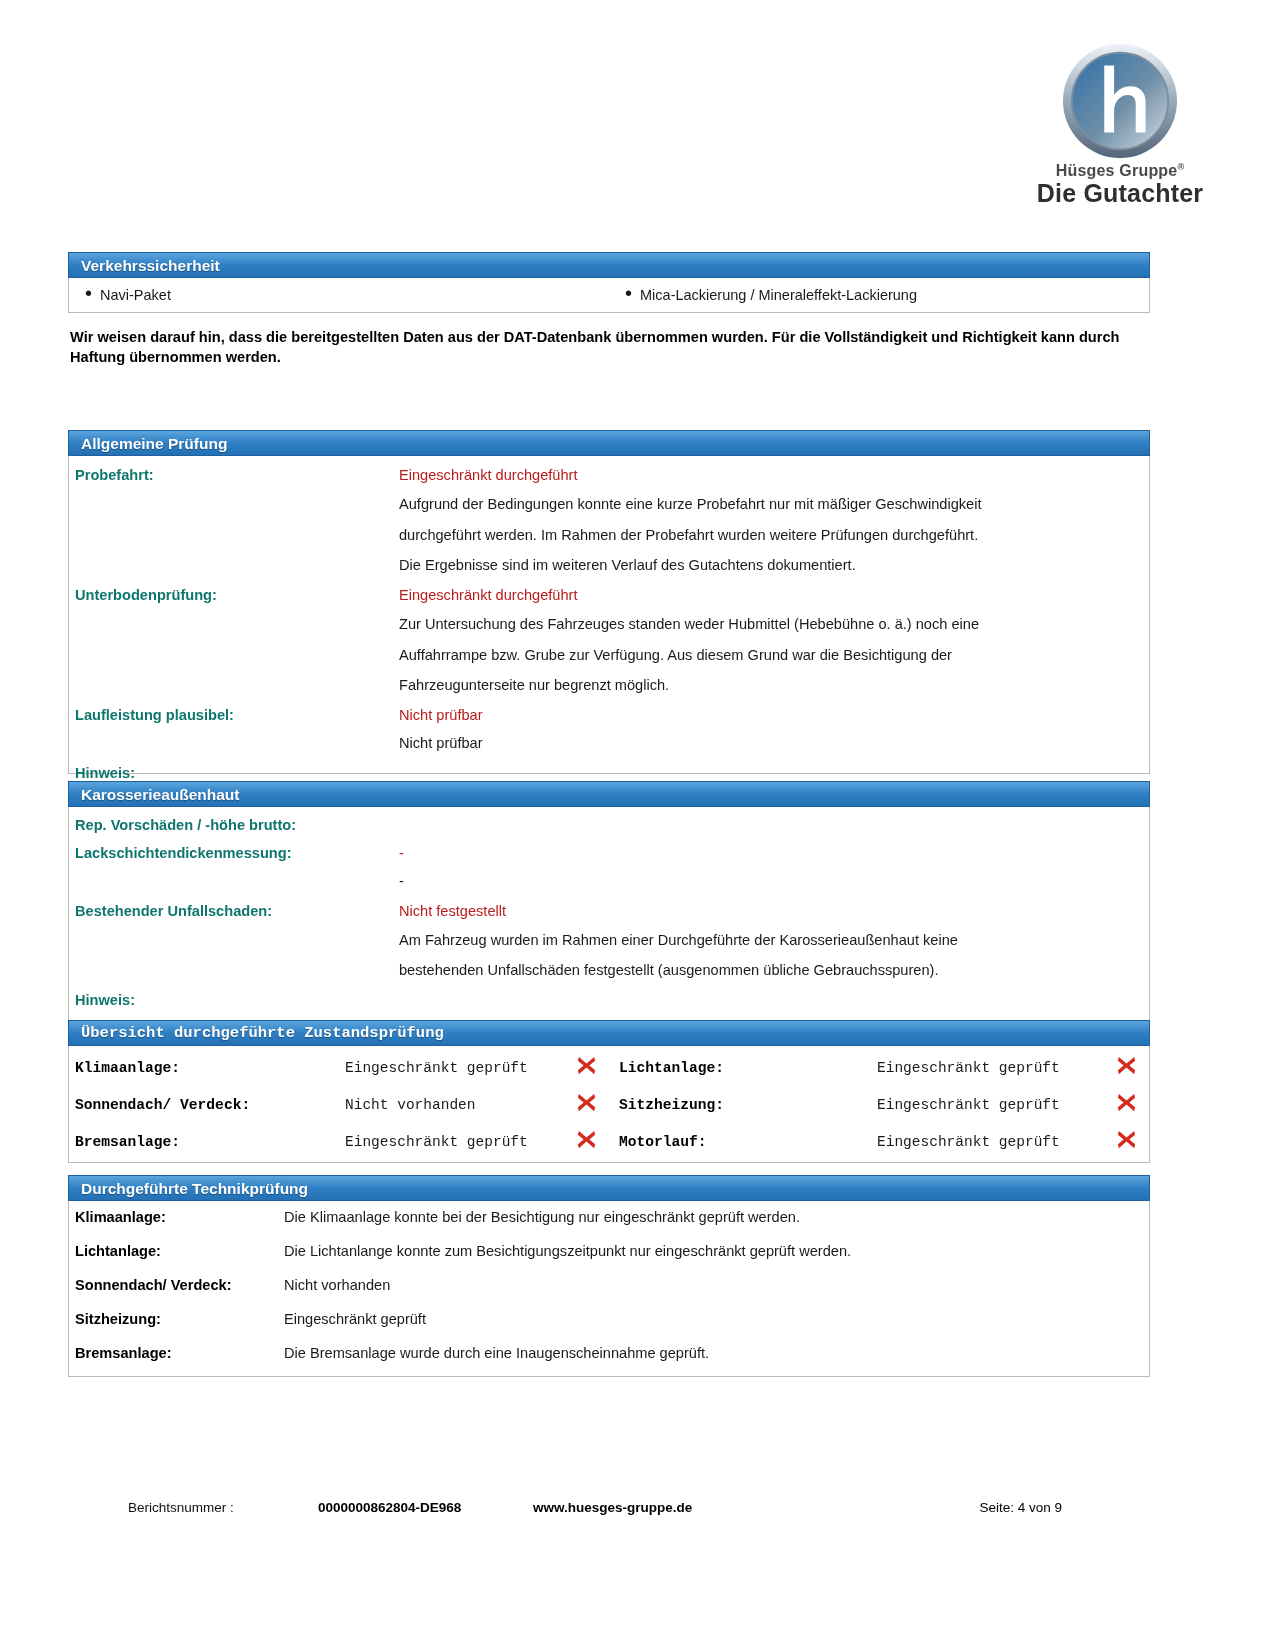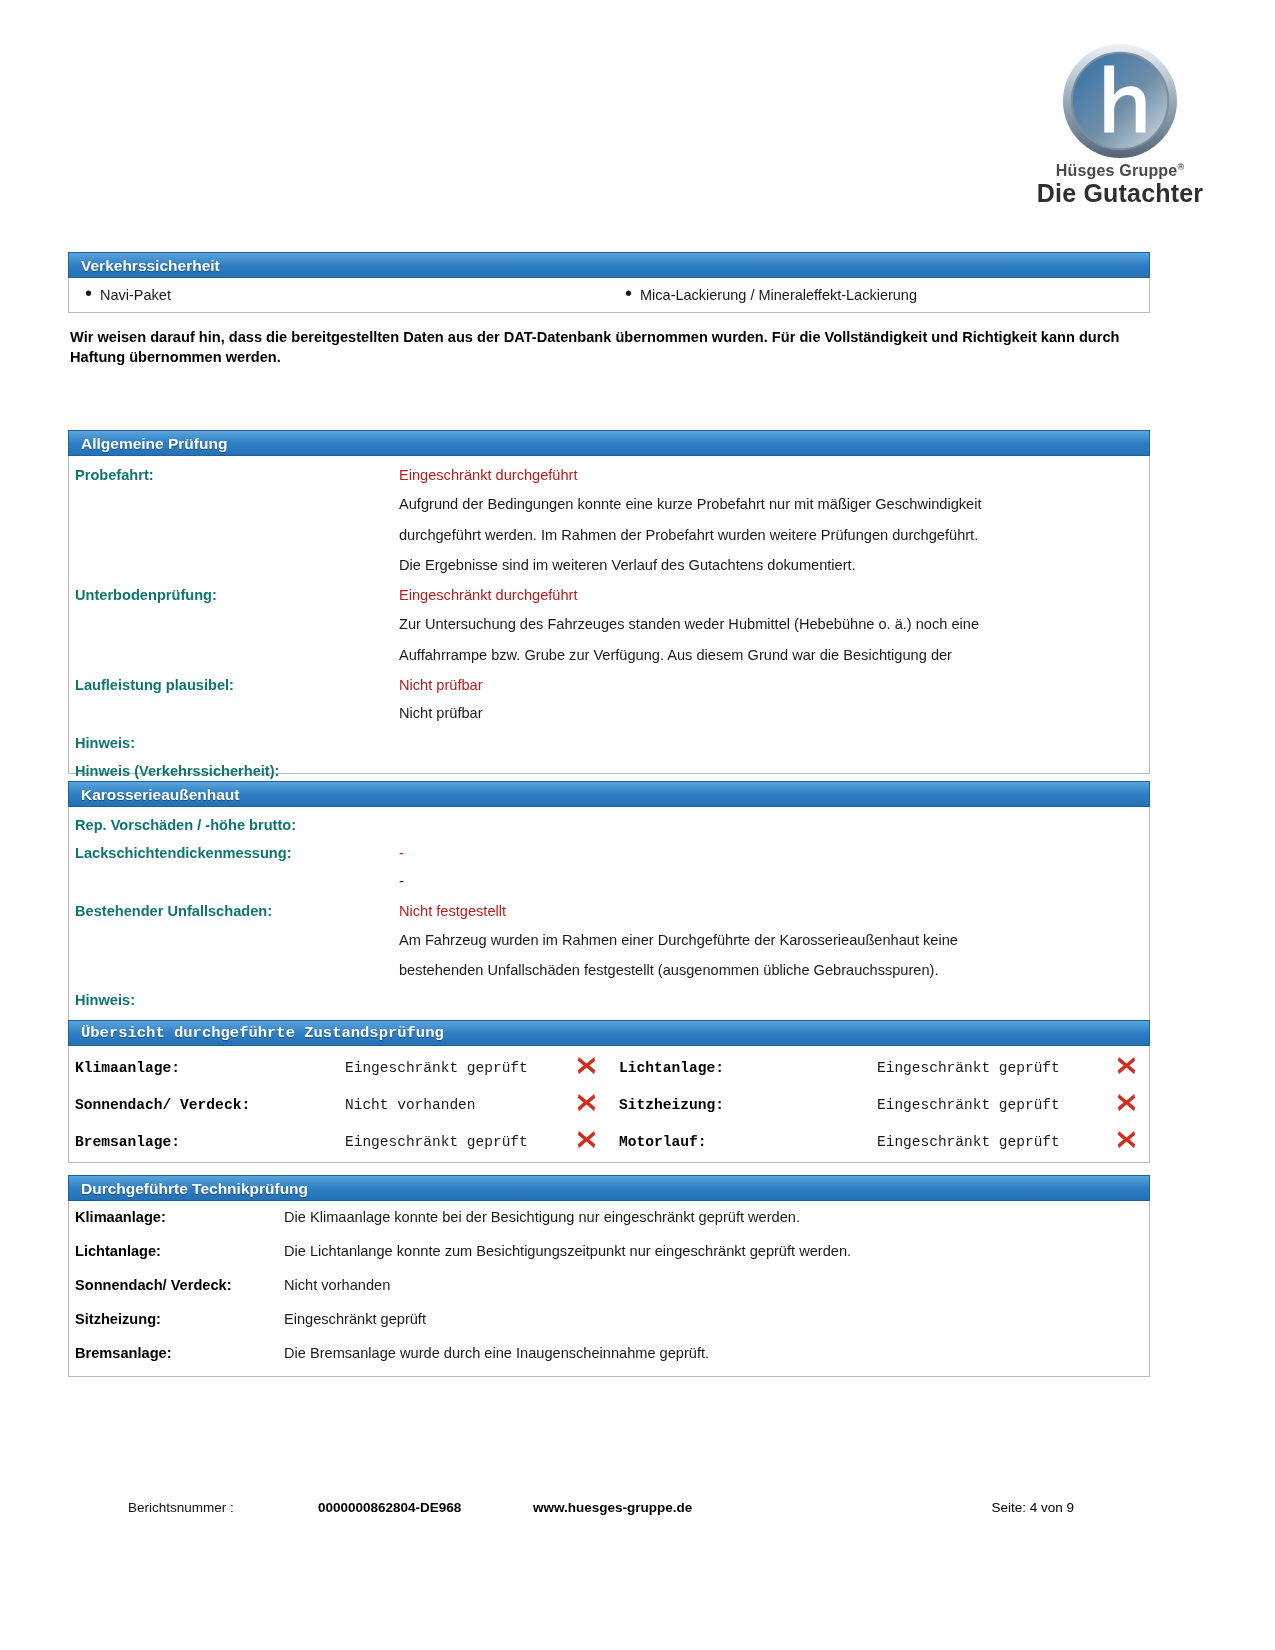--- a/index.html
+++ b/index.html
@@ -186,21 +186,21 @@
     position: absolute;
     left: 68px;
     width: 1082px;
     top: 1490px;
     height: 40px;
     font-size: 13.5px;
   }
   .f-label { position: absolute; left: 60px; top: 10px; color: #111; }
   .f-number { position: absolute; left: 250px; top: 10px; font-weight: bold; }
   .f-url { position: absolute; left: 465px; top: 10px; font-weight: bold; }
-  .f-page { position: absolute; right: 76px; top: 10px; }
+  .f-page { position: absolute; right: 88px; top: 10px; }
 </style>
 </head>
 <body>
 
 <div class="page">
 
   <div class="logo-wrap">
     <svg class="logo-mark" viewBox="0 0 120 120">
       <defs>
         <linearGradient id="ring" x1="0" y1="0" x2="0" y2="1">
@@ -274,20 +274,24 @@
         <div class="kv-value bold">Eingeschränkt durchgeführt</div>
       </div>
       <div class="kv-row line-t" style="height:31px;">
         <div class="kv-label"></div>
         <div class="kv-value">Zur Untersuchung des Fahrzeuges standen weder Hubmittel (Hebebühne o. ä.) noch eine</div>
       </div>
       <div class="kv-row line-t" style="height:31px;">
         <div class="kv-label"></div>
         <div class="kv-value">Auffahrrampe bzw. Grube zur Verfügung. Aus diesem Grund war die Besichtigung der</div>
       </div>
+      <div class="kv-row line-t" style="height:30px;">
+        <div class="kv-label"></div>
+        <div class="kv-value">Fahrzeugunterseite nur begrenzt möglich.</div>
+      </div>
 
       <div class="kv-row line-h">
         <div class="kv-label">Laufleistung plausibel:</div>
         <div class="kv-value bold">Nicht prüfbar</div>
       </div>
       <div class="kv-row line-t" style="height:30px;">
         <div class="kv-label"></div>
         <div class="kv-value">Nicht prüfbar</div>
       </div>
 

